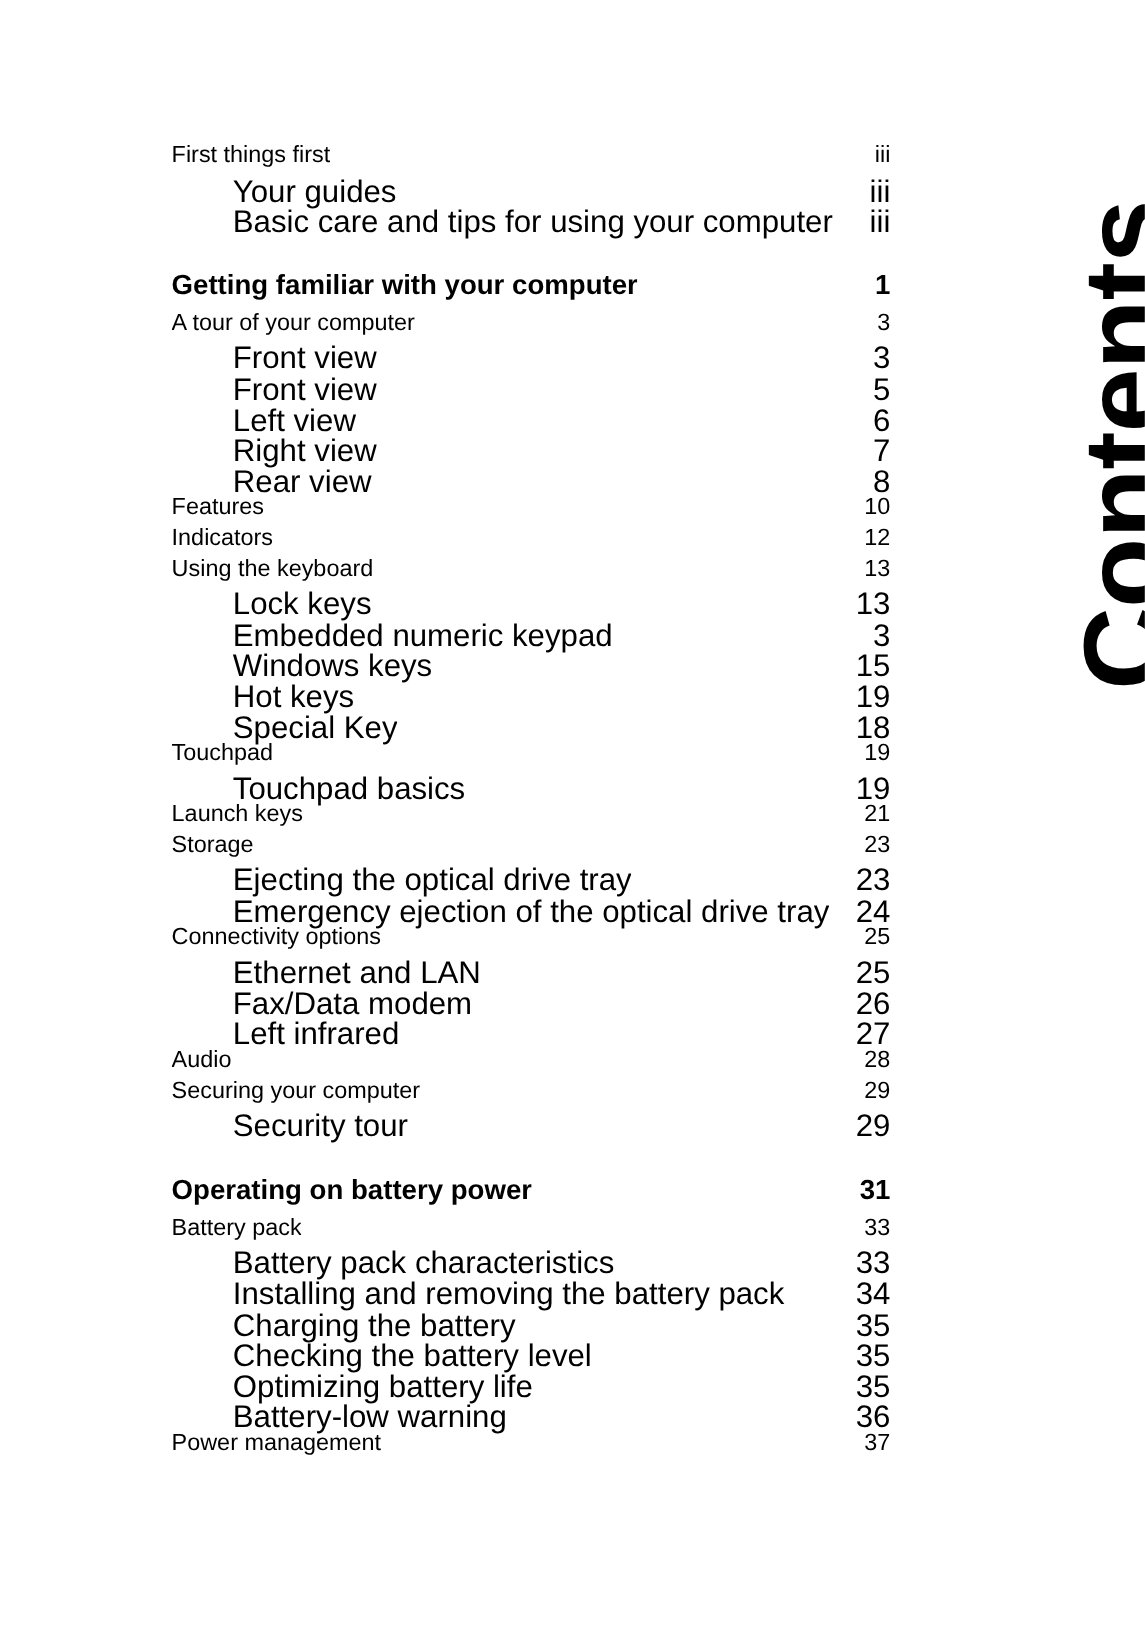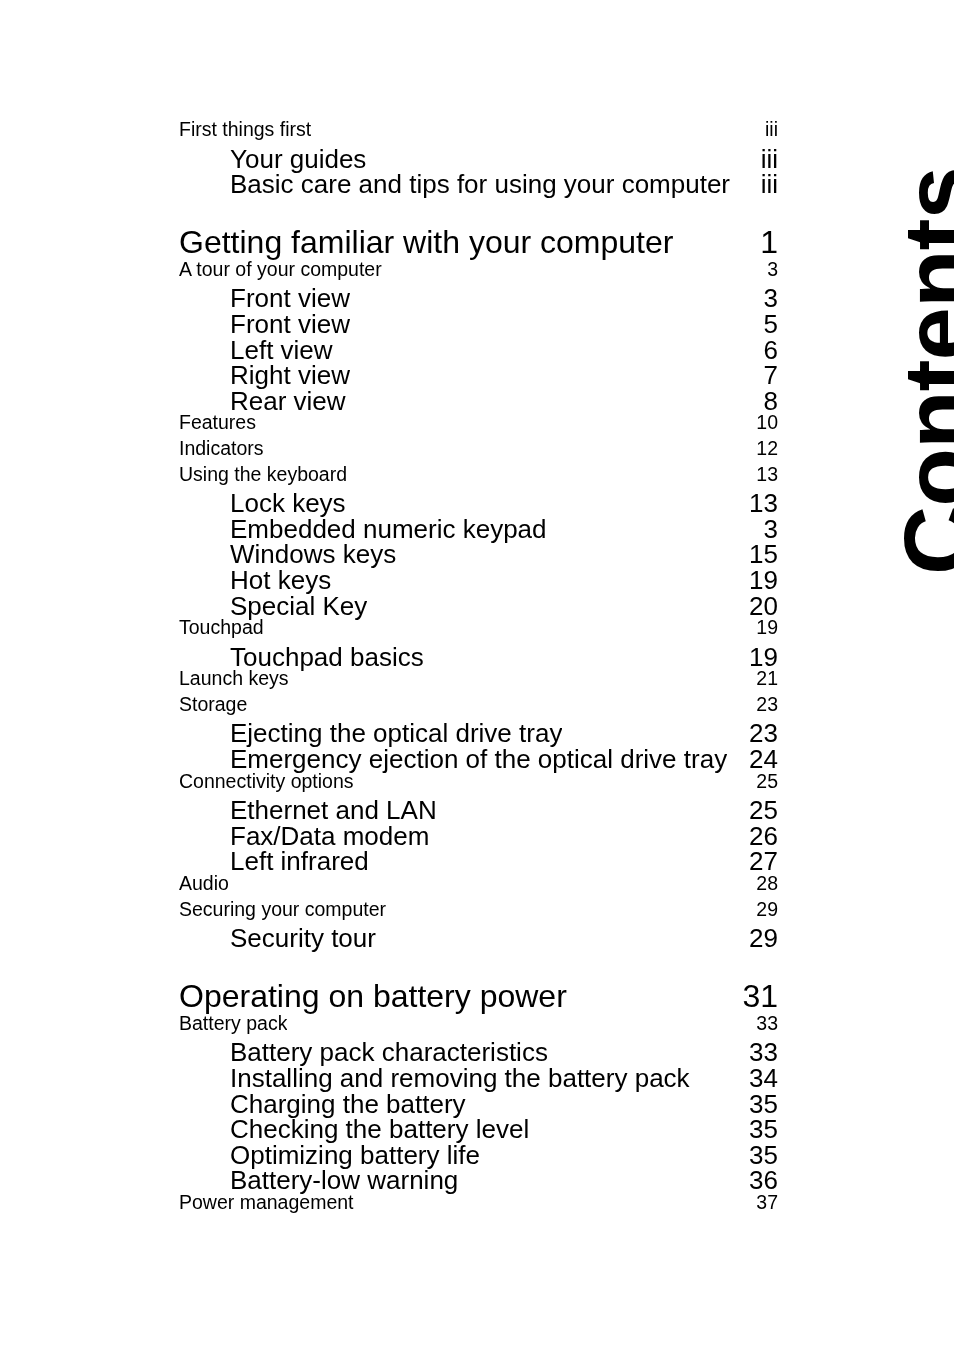--- a/index.html
+++ b/index.html
@@ -40,21 +40,20 @@
     line-height: 1;
     color: #000000;
   }
 
   
   #toc {
     position: absolute;
     left: 143px;
     top: 118px;
     width: 599px;      
-    margin-left: 36px;
   }
 
   .toc-row {
     display: flex;
     align-items: baseline;
     justify-content: space-between;
     width: 100%;
     height: 25.6px;
   }
 
@@ -78,22 +77,22 @@
 
   
   .level-2 {
     font-size: 26px;
     font-weight: 400;
   }
   .level-2 .toc-title { padding-left: 51px; }
 
   
   .chapter {
-    font-size: 32px;
-    font-weight: 400;
+    font-size: 23px;
+    font-weight: 700;
     height: 34px;
   }
   .chapter .toc-title { padding-left: 0; }
 
   
   .gap-before {
     margin-top: 29px;
   }
 </style>
 </head>
@@ -167,21 +166,21 @@
     <div class="toc-row level-2">
       <span class="toc-title">Windows keys</span>
       <span class="toc-page">15</span>
     </div>
     <div class="toc-row level-2">
       <span class="toc-title">Hot keys</span>
       <span class="toc-page">19</span>
     </div>
     <div class="toc-row level-2">
       <span class="toc-title">Special Key</span>
-      <span class="toc-page">20</span>
+      <span class="toc-page">18</span>
     </div>
     <div class="toc-row level-1">
       <span class="toc-title">Touchpad</span>
       <span class="toc-page">19</span>
     </div>
     <div class="toc-row level-2">
       <span class="toc-title">Touchpad basics</span>
       <span class="toc-page">19</span>
     </div>
     <div class="toc-row level-1">

